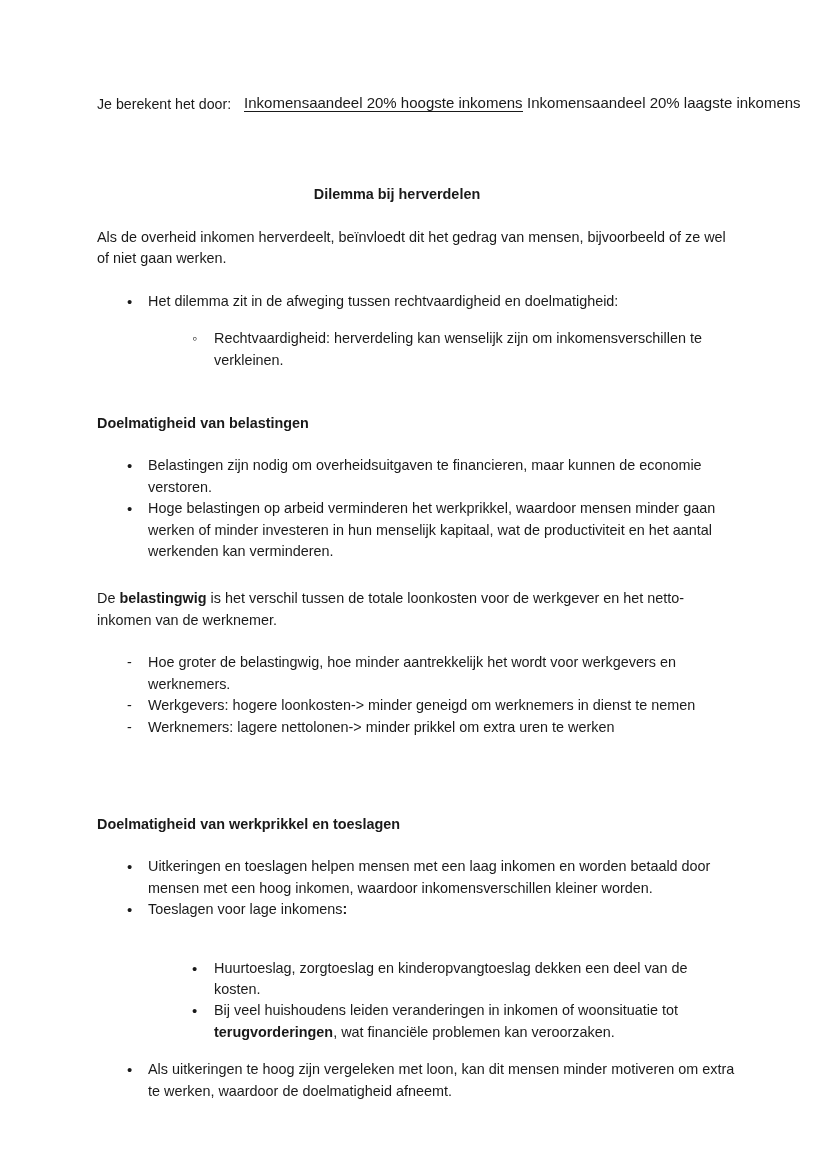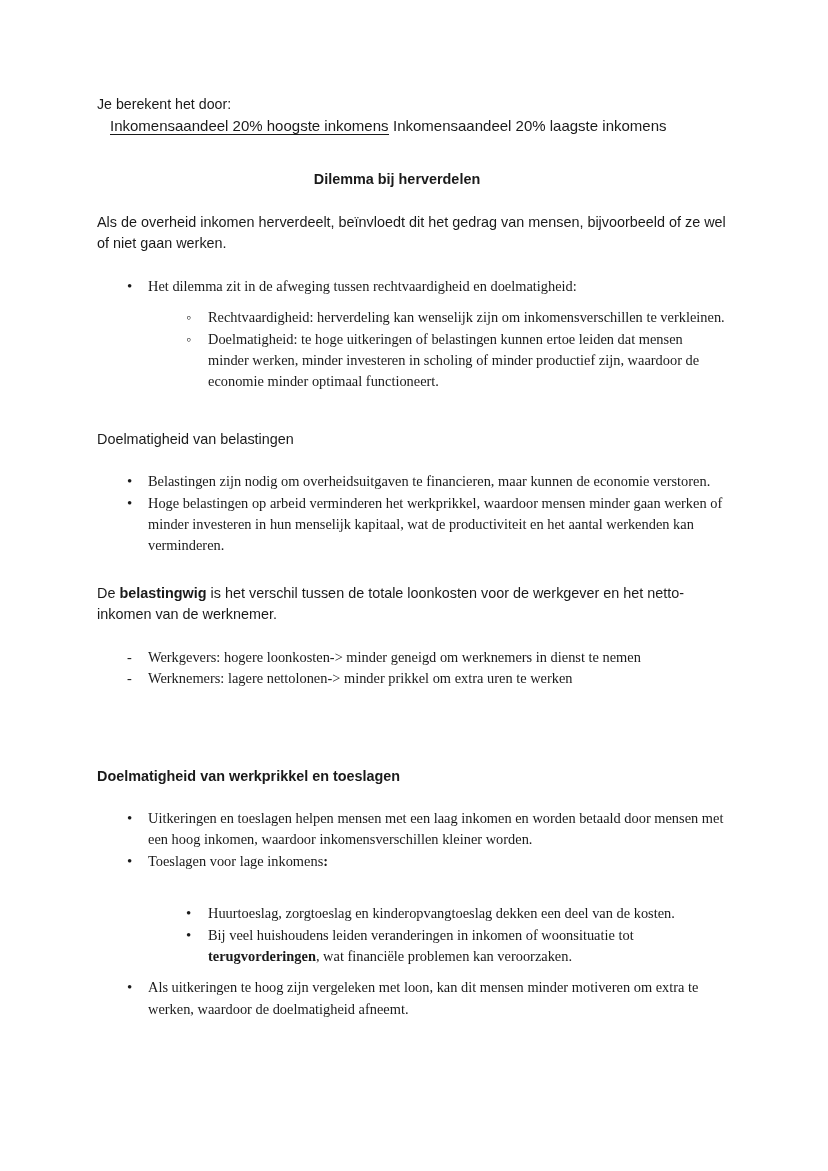--- a/index.html
+++ b/index.html
@@ -23,21 +23,20 @@
     overflow: hidden;
   }
 
   
   .fraction-row {
     position: absolute;
     left: 97px;
     top: 92px;
     display: flex;
     align-items: flex-start;
-    flex-direction: column;
   }
   .fraction-lead {
     font-size: 14.2px;
     line-height: 22px;
     white-space: nowrap;
     padding-top: 1px;
   }
   .fraction {
     margin-left: 13px;
     display: inline-block;
@@ -55,21 +54,21 @@
     line-height: 21px;
     padding-top: 2px;
     white-space: nowrap;
     text-align: center;
   }
 
   
   .content {
     position: absolute;
     left: 97px;
-    top: 169px;
+    top: 184px;
     width: 640px;
     font-size: 14.4px;
     line-height: 21.2px;
   }
 
   h2.center-head {
     font-size: 14.4px;
     font-weight: bold;
     text-align: center;
     margin: 0 0 22px 0;
@@ -83,58 +82,57 @@
     line-height: 21.4px;
   }
 
   .gap-21 { height: 21px; }
   .gap-26 { height: 26px; }
   .gap-46 { height: 46px; }
   .gap-30 { height: 30px; }
 
   h3.sub-head-plain {
     font-size: 14.4px;
-    font-weight: normal;
+    font-weight: bold;
     margin: 0;
     line-height: 21.4px;
   }
   h3.sub-head-bold {
     font-size: 14.4px;
     font-weight: bold;
     margin: 0;
     line-height: 21.4px;
   }
 
   ul.lvl1 {
     list-style: none;
     margin: 0;
     padding: 0;
   }
   ul.lvl1 > li {
     position: relative;
     padding-left: 51px;
     margin: 0 0 0 0;
     line-height: 21.4px;
-    font-family: Liberation Serif, serif;
   }
   ul.lvl1 > li > .marker {
     position: absolute;
     left: 30px;
     top: 0;
     width: 14px;
     text-align: left;
     font-size: 14.4px;
     line-height: 21.4px;
   }
   ul.lvl1 > li > .marker.dot::before { content: "\2022"; font-size: 15px; }
   ul.lvl1 > li > .marker.dash::before { content: "-"; font-size: 14.4px; }
 
   ul.lvl2 {
     list-style: none;
-    margin: 10px;
+    margin: 16px;
     padding: 0;
   }
   ul.lvl2 > li {
     position: relative;
     padding-left: 50px;
     line-height: 21.4px;
   }
   ul.lvl2 > li > .marker {
     position: absolute;
     left: 28px;
@@ -178,24 +176,20 @@
 
     <ul class="lvl1">
       <li>
         <span class="marker dot"></span>
         <span class="wide">Het dilemma zit in de afweging tussen rechtvaardigheid en doelmatigheid:</span>
         <ul class="lvl2">
           <li>
             <span class="marker circle"></span>
             <span>Rechtvaardigheid: herverdeling kan wenselijk zijn om inkomensverschillen te verkleinen.</span>
           </li>
-          <li>
-            <span class="marker circle"></span>
-            <span>Doelmatigheid: te hoge uitkeringen of belastingen kunnen ertoe leiden dat mensen minder werken, minder investeren in scholing of minder productief zijn, waardoor de economie minder optimaal functioneert.</span>
-          </li>
         </ul>
       </li>
     </ul>
 
     <div class="gap-26"></div>
 
     <h3 class="sub-head-plain">Doelmatigheid van belastingen</h3>
 
     <div class="gap-21"></div>
 
@@ -210,20 +204,24 @@
       </li>
     </ul>
 
     <div class="gap-26"></div>
 
     <p class="para wide"><span>De </span><b>belastingwig</b><span> is het verschil tussen de totale loonkosten voor de werkgever en het netto-inkomen van de werknemer.</span></p>
 
     <div class="gap-21"></div>
 
     <ul class="lvl1">
+      <li>
+        <span class="marker dash"></span>
+        <span class="wide">Hoe groter de belastingwig, hoe minder aantrekkelijk het wordt voor werkgevers en werknemers.</span>
+      </li>
       <li>
         <span class="marker dash"></span>
         <span class="wide">Werkgevers: hogere loonkosten-&gt; minder geneigd om werknemers in dienst te nemen</span>
       </li>
       <li>
         <span class="marker dash"></span>
         <span class="wide">Werknemers: lagere nettolonen-&gt; minder prikkel om extra uren te werken</span>
       </li>
     </ul>
 

